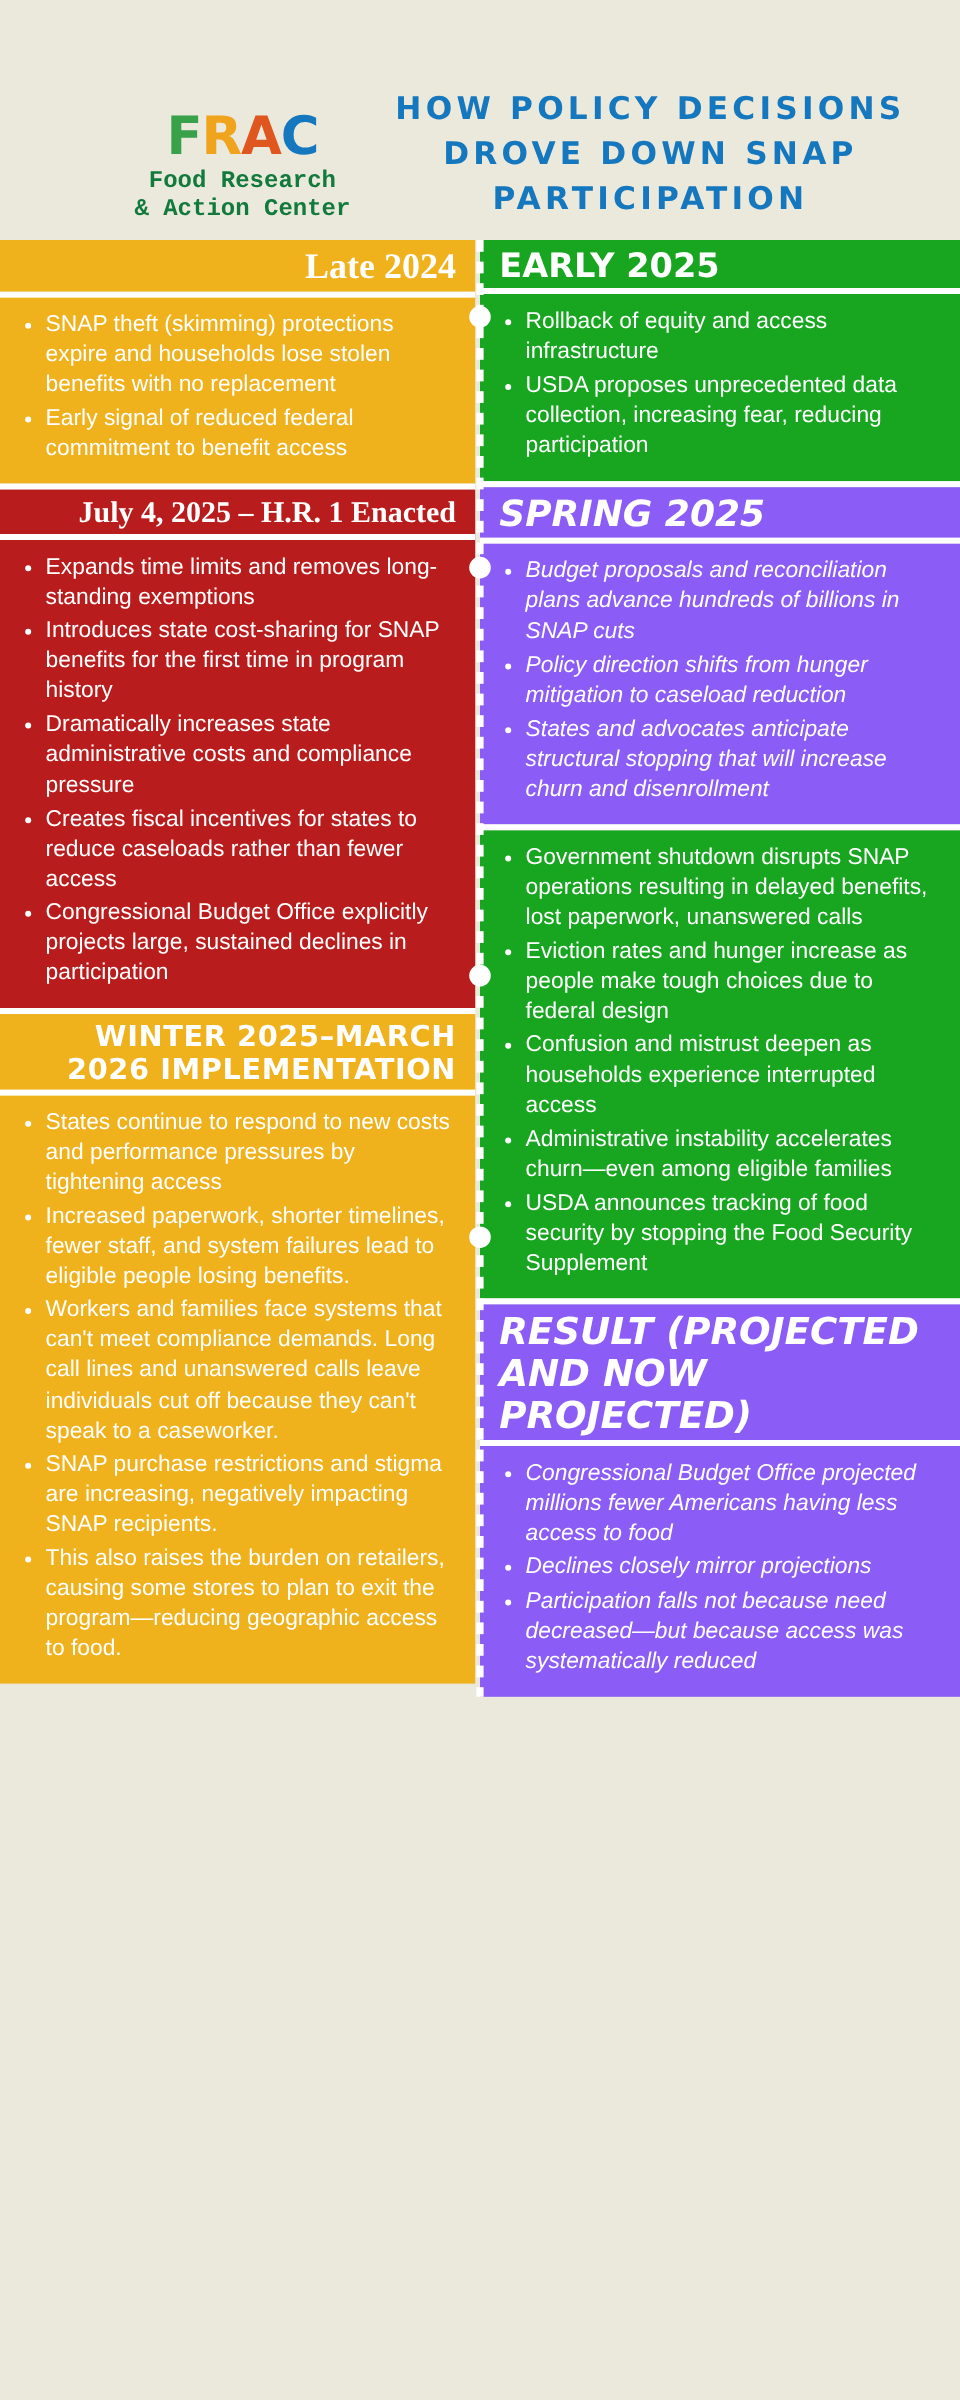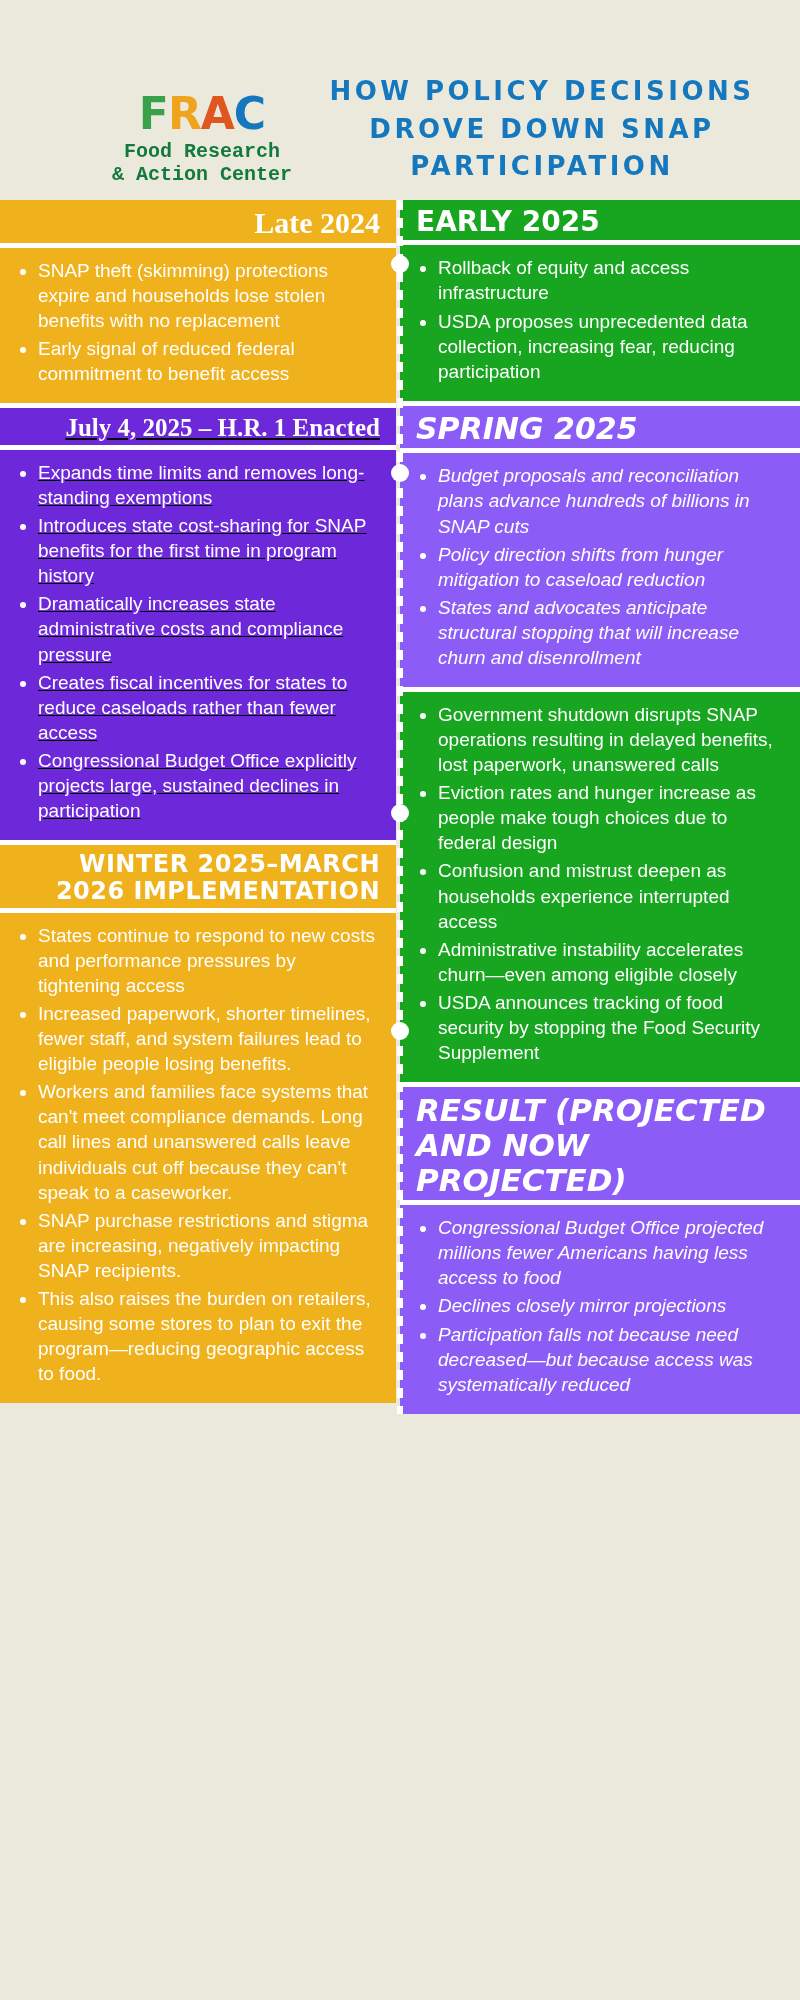--- a/index.html
+++ b/index.html
@@ -125,21 +125,21 @@
   ul.items li {
     font-size: 19px;
     line-height: 1.32;
     margin-bottom: 3px;
   }
 
   
   .amber  { background: #efb11c; }
   .green  { background: #18a520; }
   .orange { background: #8b5cf6; font-style: italic; }
-  .blue   { background: #6d28d9; text-decoration: underline; }
+  .blue   { background: #b91c1c; }
   .title-md  { font-size: 30px; }
   .title-lg  { font-size: 31px; }
 
   
   .late2024 h2 { font-family: "Liberation Serif", serif; font-size: 30px; }
   .july h2 { font-family: "Liberation Serif", serif; font-size: 25px; }
   .winter h2 { font-family: "DejaVu Sans", sans-serif; font-size: 24px; letter-spacing: .5px; }
 
   .right .early h2 { font-size: 28px; }
   .spacer-white { background: #ffffff; height: 5px; }
@@ -242,21 +242,21 @@
         </div>
       </section>
       <div class="spacer-white"></div>
 
       <section>
         <div class="body green">
           <ul class="items">
             <li>Government shutdown disrupts SNAP operations resulting in delayed benefits, lost paperwork, unanswered calls</li>
             <li>Eviction rates and hunger increase as people make tough choices due to federal design</li>
             <li>Confusion and mistrust deepen as households experience interrupted access</li>
-            <li>Administrative instability accelerates churn—even among eligible closely</li>
+            <li>Administrative instability accelerates churn—even among eligible families</li>
             <li>USDA announces tracking of food security by stopping the Food Security Supplement</li>
           </ul>
         </div>
       </section>
       <div class="spacer-white"></div>
 
       <section>
         <div class="band right orange">
           <h2 class="title-lg">RESULT  (PROJECTED AND NOW PROJECTED)</h2>
         </div>

